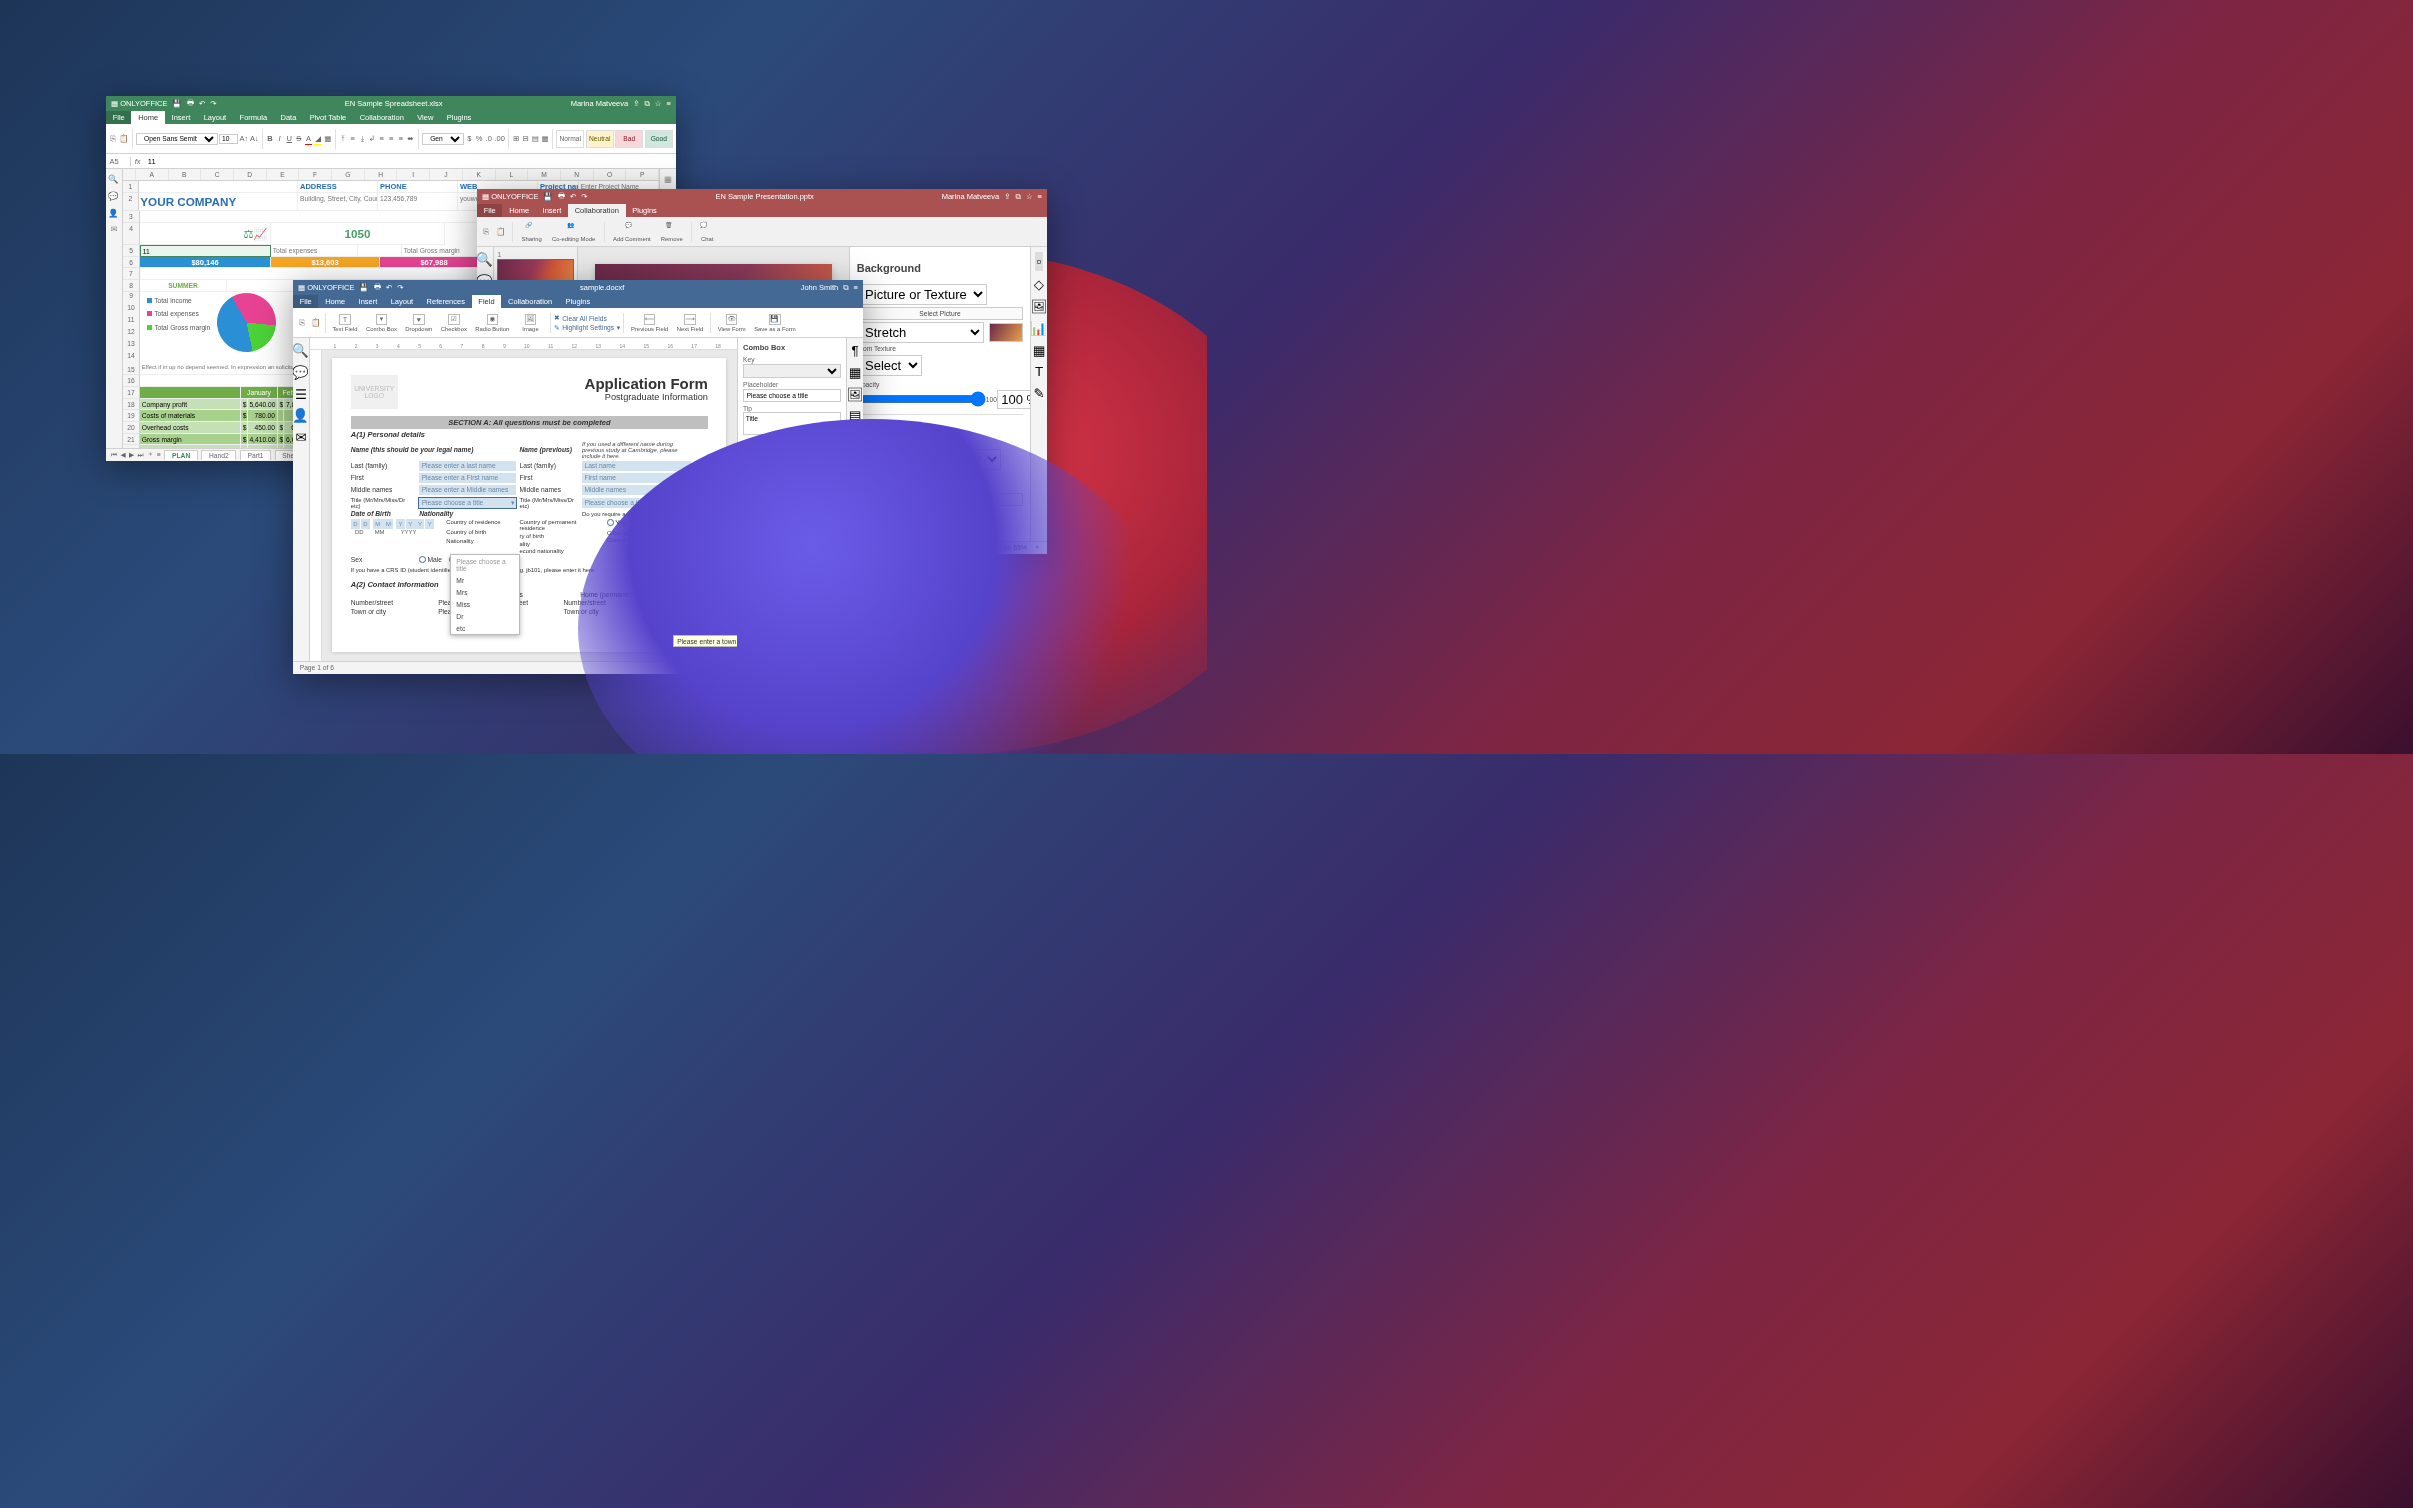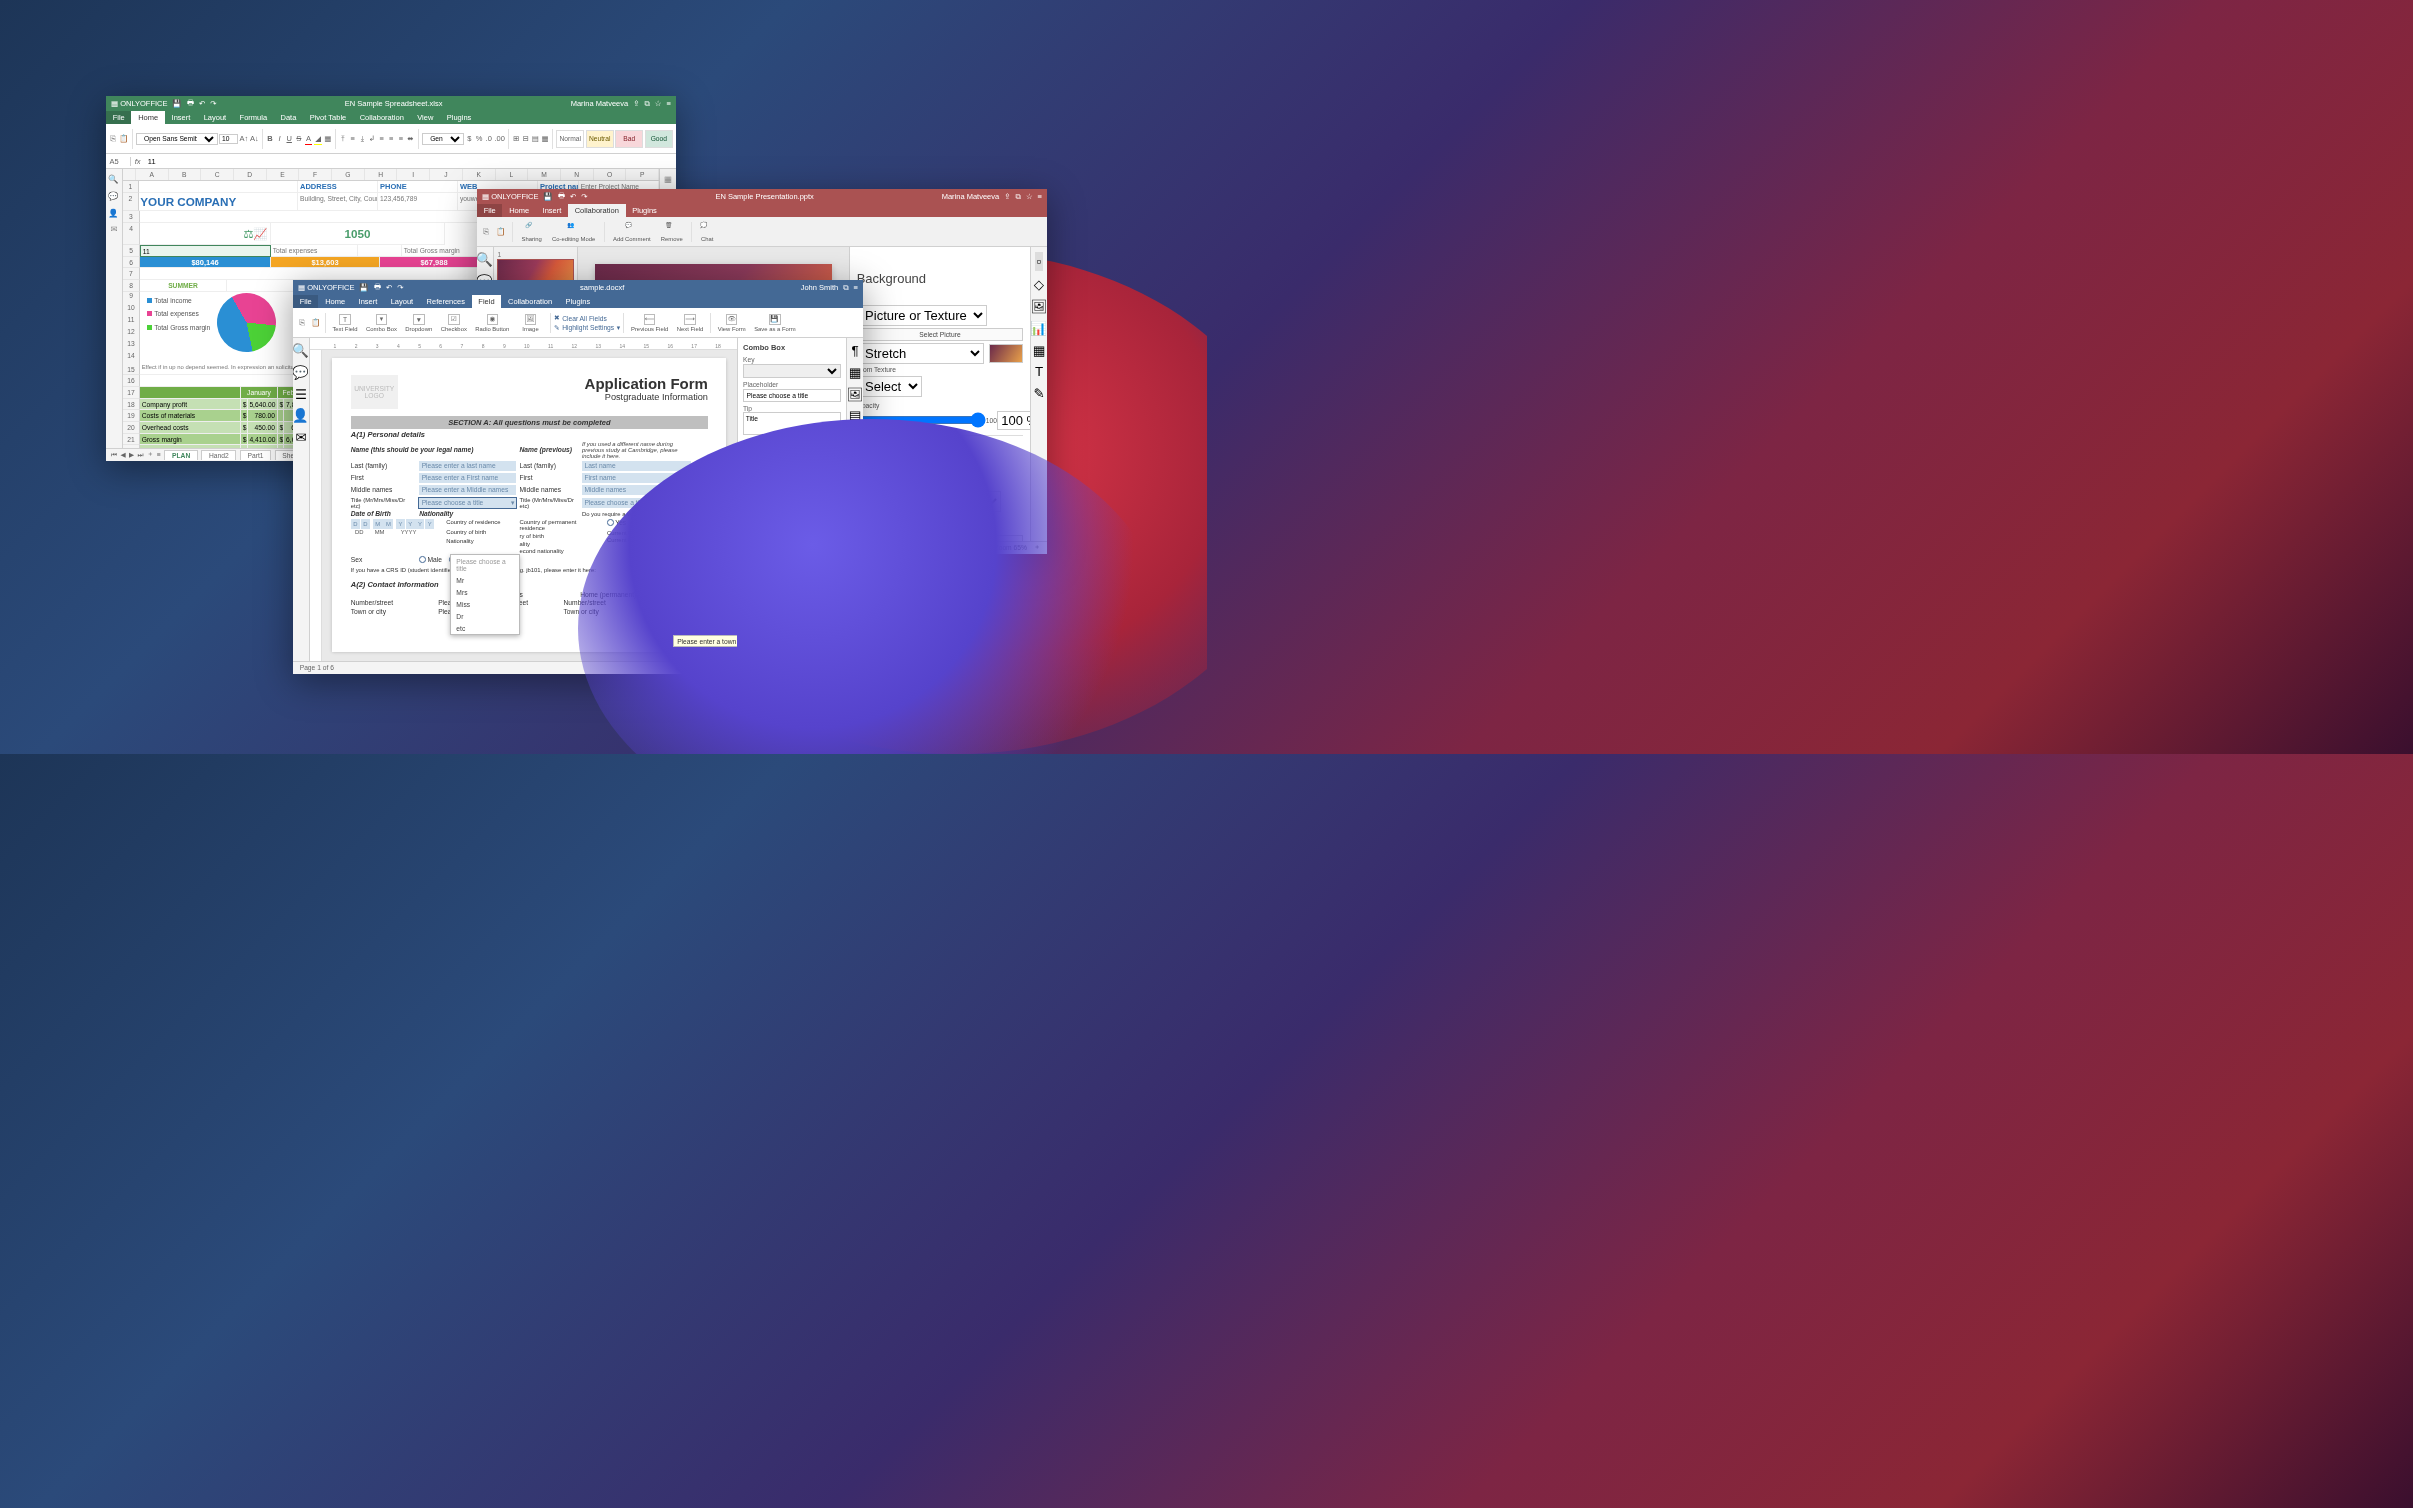--- a/index.html
+++ b/index.html
@@ -74,21 +74,21 @@
  .pp-canvas{flex:1;background:#e9e9e9;display:flex;align-items:flex-start;justify-content:center;padding:17px;overflow:hidden}
  .pp-slide{width:335px;height:251px;background:#fff;box-shadow:0 1.7px 6.7px rgba(0,0,0,.2);position:relative;overflow:hidden}
  .pp-slide .wave2{position:absolute;inset:0;background:linear-gradient(130deg,#6b2a4a 0%,#8b3a5a 35%,#c85a4a 55%,#e8a04a 75%,#f5d58a 100%)}
  .pp-slide .foot{position:absolute;left:8.4px;bottom:8.4px;font-size:7.5px;color:#333}
  .pp-rightpanel{width:181px;background:#fff;border-left:0.8px solid #d0d0d0;padding:5px 6.7px;font-size:7.5px;color:#444;overflow:hidden}
  .pp-rightbar{width:17px;background:#f4f4f4;border-left:0.8px solid #d0d0d0;display:flex;flex-direction:column;align-items:center;gap:6.7px;padding-top:5px}
  .pp-field{display:flex;align-items:center;margin:2.5px 0}
  .pp-sel{border:0.8px solid #ccc;padding:0.8px 3.4px;font-size:13px;background:#fff;flex:1}
  .pp-sel.small{flex:none;width:45px}
  .pp-lbl{font-size:6.7px;color:#555}
- .pp-hdr{font-weight:400;font-size:13px;margin:19px 0}
+ .pp-hdr{font-weight:700;font-size:11px;margin:10px 0}
  .pp-btn{width:100%;border:0.8px solid #ccc;background:#fafafa;padding:1.7px;font-size:6.7px;text-align:center;margin:2.5px 0}
  .pp-chk{display:flex;align-items:center;gap:3.4px;font-size:6.7px;margin:2.5px 0}
  .pp-statusbar{height:13.4px;background:#f4f4f4;border-top:0.8px solid #d0d0d0;display:flex;align-items:center;justify-content:flex-end;gap:6.7px;padding:0 6.7px;font-size:6.7px;color:#666}
 
  
  #win-doc{left:293px;top:280px;width:570px;height:394px}
  .doc-titlebar{height:15px;background:#446995;color:#fff;font-size:7.5px;display:flex;align-items:center;justify-content:space-between;padding:0 5px}
  .doc-menubar{height:13.4px;background:#446995;display:flex;align-items:stretch;font-size:7.5px;color:#fff}
  .doc-tab{padding:0 6.7px;display:flex;align-items:center;cursor:pointer}
  .doc-tab.file{background:#3a5a80}

